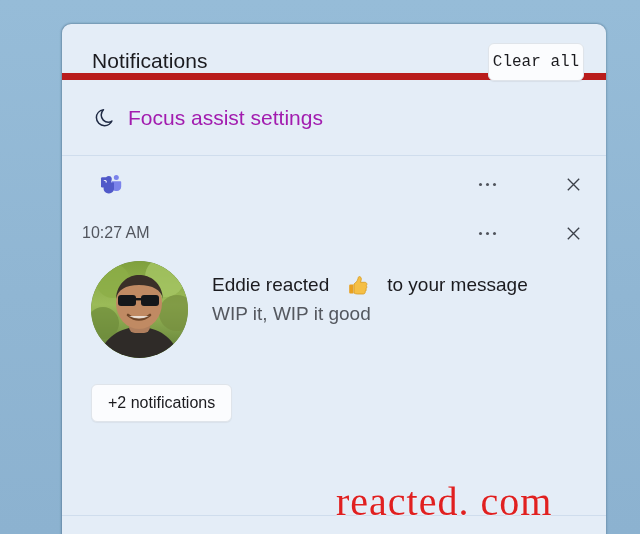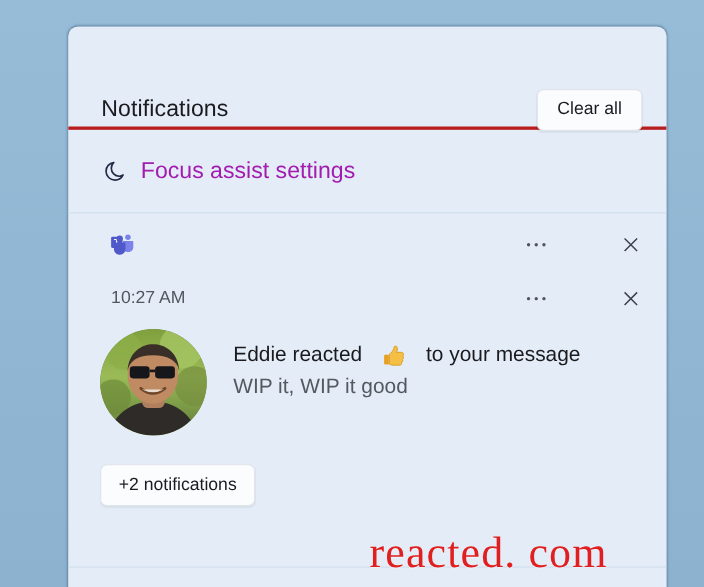--- a/index.html
+++ b/index.html
@@ -36,22 +36,21 @@
                 0 -1px 2px rgba(40,70,95,0.18);
     overflow: hidden;
     box-sizing: border-box;
   }
 
   
   .panel-header {
     position: relative;
     height: 56px;
     box-sizing: border-box;
-    border-bottom: 3px solid #b91c1c;
-    margin-top: 38px;
+    border-bottom: 7px solid #b91c1c;
   }
   .panel-title {
     position: absolute;
     left: 30px;
     top: 25px;
     font-size: 21px;
     color: #1b1b1f;
     letter-spacing: 0.1px;
     white-space: nowrap;
   }
@@ -60,21 +59,21 @@
     right: 22px;
     top: 19px;
     width: 96px;
     height: 38px;
     background: #fbfcfe;
     border: 1px solid #dfe4ea;
     border-radius: 6px;
     box-shadow: 0 1px 1px rgba(0,0,0,0.06);
     font-size: 16px;
     color: #1b1b1f;
-    font-family: Liberation Sans, sans-serif;
+    font-family: Liberation Mono, monospace;
     cursor: default;
     display: flex;
     align-items: center;
     justify-content: center;
     padding: 0;
   }
 
   
   .focus-row {
     position: relative;
@@ -150,21 +149,21 @@
     display: inline-block;
   }
 
   
   .notif-time-row {
     position: relative;
     height: 42px;
   }
   .notif-time {
     position: absolute;
-    left: 39px;
+    left: 20px;
     top: 50%;
     transform: translateY(-50%);
     font-size: 16px;
     color: #52565e;
     white-space: nowrap;
   }
 
   
   .notif-body {
     position: relative;

